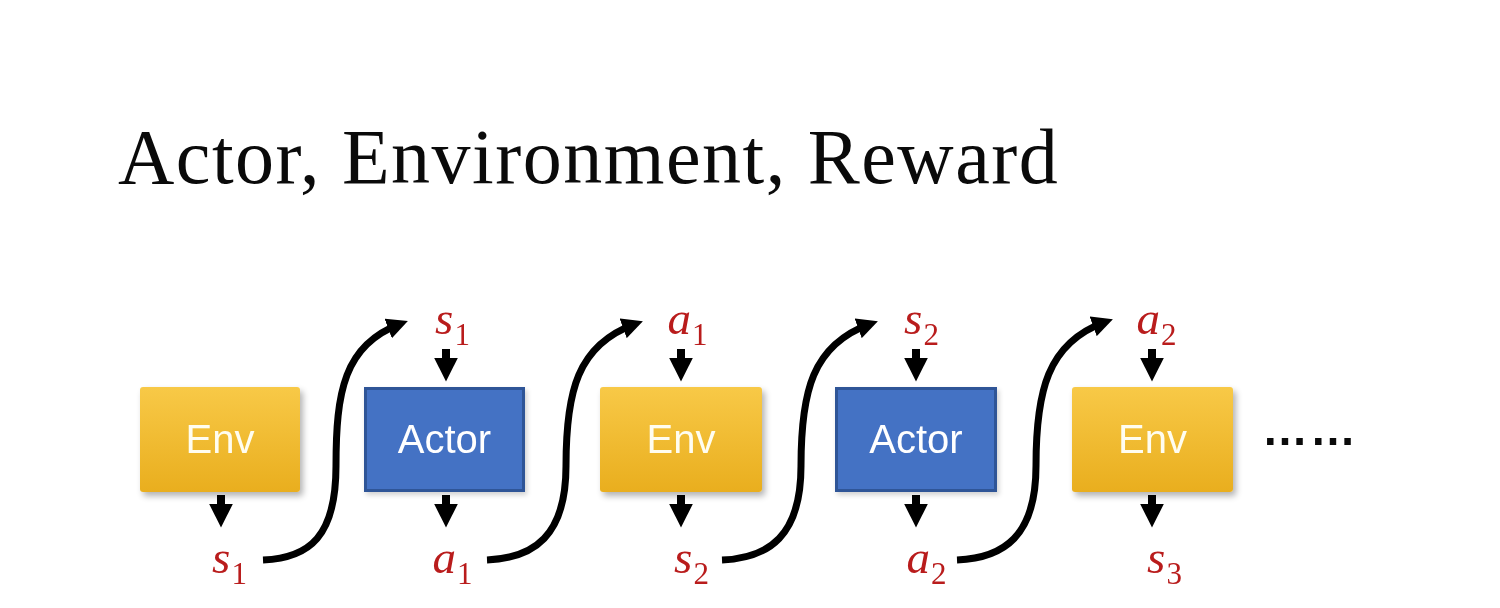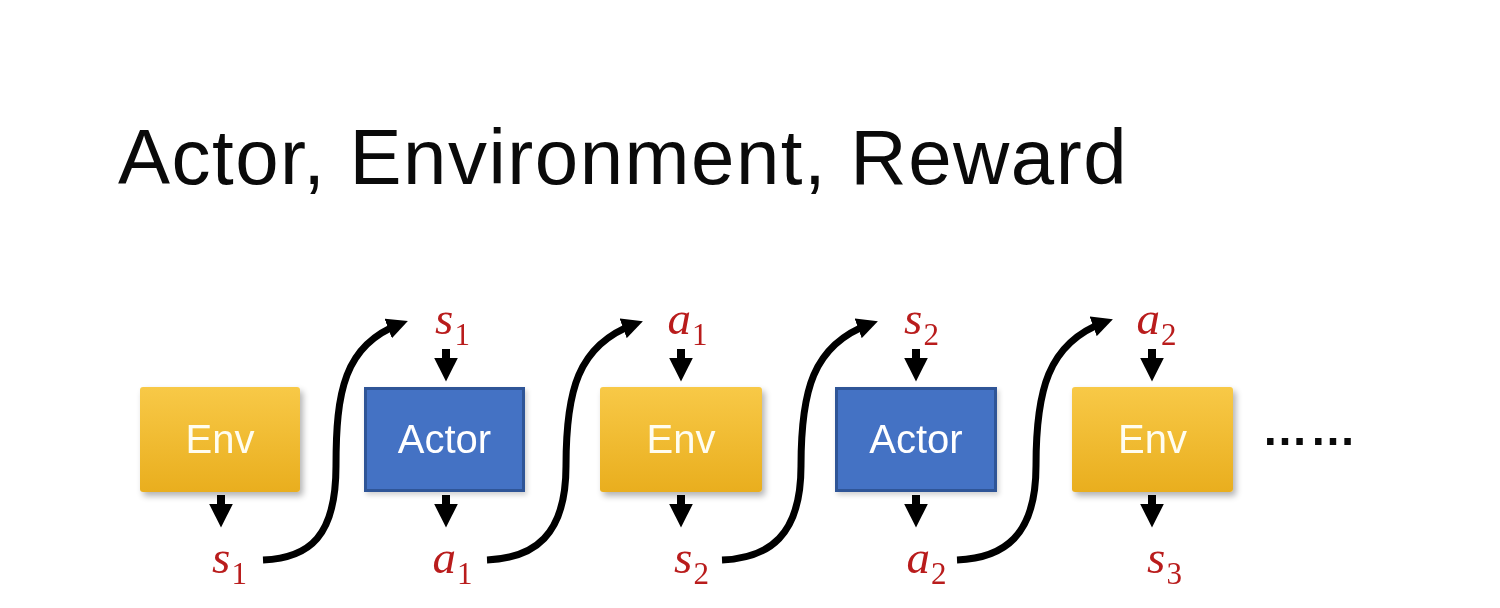--- a/index.html
+++ b/index.html
@@ -17,20 +17,21 @@
   }
   .title {
     position: absolute;
     left: 118px;
     top: 112px;
     font-size: 78px;
     font-weight: 300;
     letter-spacing: 1.5px;
     color: var(--title, #0a0a0a);
     white-space: nowrap;
+    font-family: Liberation Serif, serif;
   }
   .box {
     position: absolute;
     top: 387px;
     height: 105px;
     width: 161px;
     display: flex;
     align-items: center;
     justify-content: center;
     font-size: 40px;

